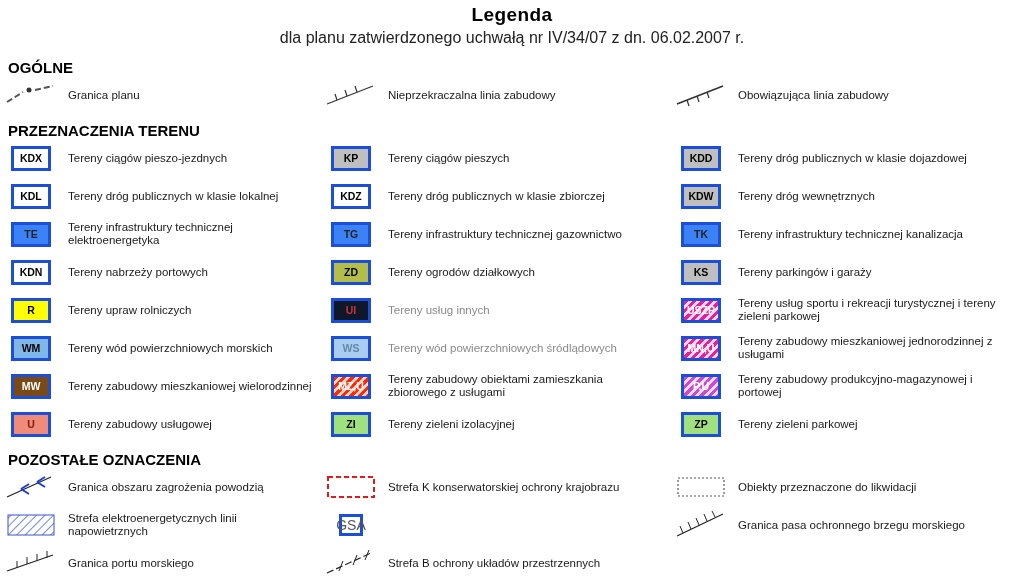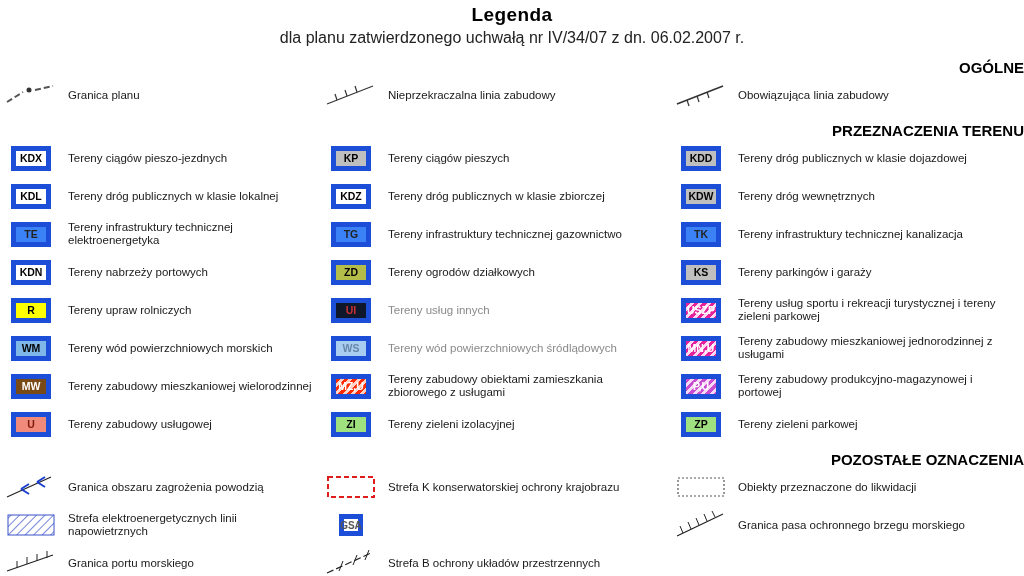--- a/index.html
+++ b/index.html
@@ -32,21 +32,20 @@
     text-align: center;
     font-size: 16px;
     margin-top: 3px;
     color: #222;
   }
   .section-head {
     font-size: 15px;
     font-weight: bold;
     margin: 0;
     padding-left: 8px;
-    text-align: right;
   }
   .grid {
     display: grid;
     grid-template-columns: 320px 350px 350px;
     padding-left: 0;
   }
   .entry {
     display: flex;
     align-items: center;
     min-height: 34px;
@@ -64,21 +63,21 @@
   .lbl {
     font-size: 11.5px;
     line-height: 13px;
     color: #1a1a1a;
     padding-right: 6px;
   }
   
   .box {
     width: 40px;
     height: 25px;
-    border: 5px solid #1d4ed8;
+    border: 3px solid #1d4ed8;
     display: flex;
     align-items: center;
     justify-content: center;
     font-size: 10.5px;
     font-weight: bold;
     font-family: "Liberation Sans", sans-serif;
     color: #000;
     box-sizing: border-box;
   }
   .box.white { background: #ffffff; }
@@ -353,21 +352,21 @@
             </pattern>
           </defs>
           <rect x="3" y="3" width="46" height="20" fill="url(#bh)" stroke="#3a52c8" stroke-width="1"></rect>
         </svg>
       </div>
       <div class="lbl">Strefa elektroenergetycznych linii napowietrznych</div>
     </div>
 
     <div class="entry">
       <div class="sym">
-        <div class="box white" style="width:24px;height:22px;font-size:10px;font-weight:bold;color:#555;">GSA</div>
+        <div class="box white" style="width:24px;height:22px;font-size:14px;font-weight:normal;color:#555;">GSA</div>
       </div>
     </div>
 
     <div class="entry">
       <div class="sym">
         <svg width="56" height="30" viewBox="0 0 56 30">
           <line x1="4" y1="26" x2="50" y2="4" stroke="#222" stroke-width="1.2"></line>
           <line x1="10" y1="23" x2="7" y2="16" stroke="#222" stroke-width="1"></line>
           <line x1="18" y1="19" x2="15" y2="12" stroke="#222" stroke-width="1"></line>
           <line x1="26" y1="15" x2="23" y2="8" stroke="#222" stroke-width="1"></line>

